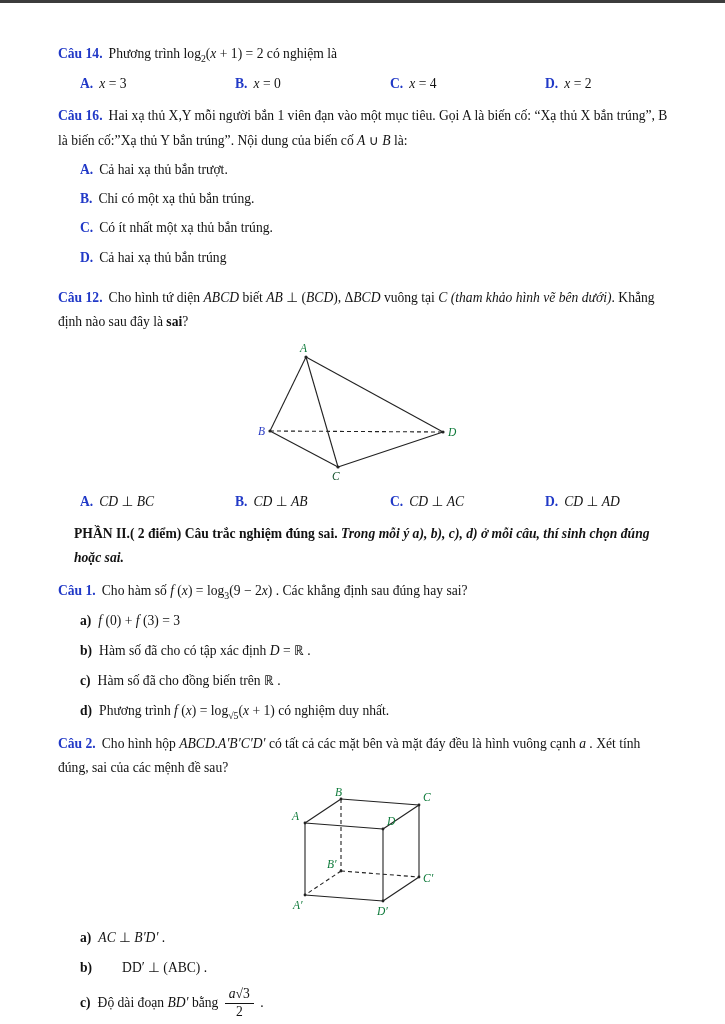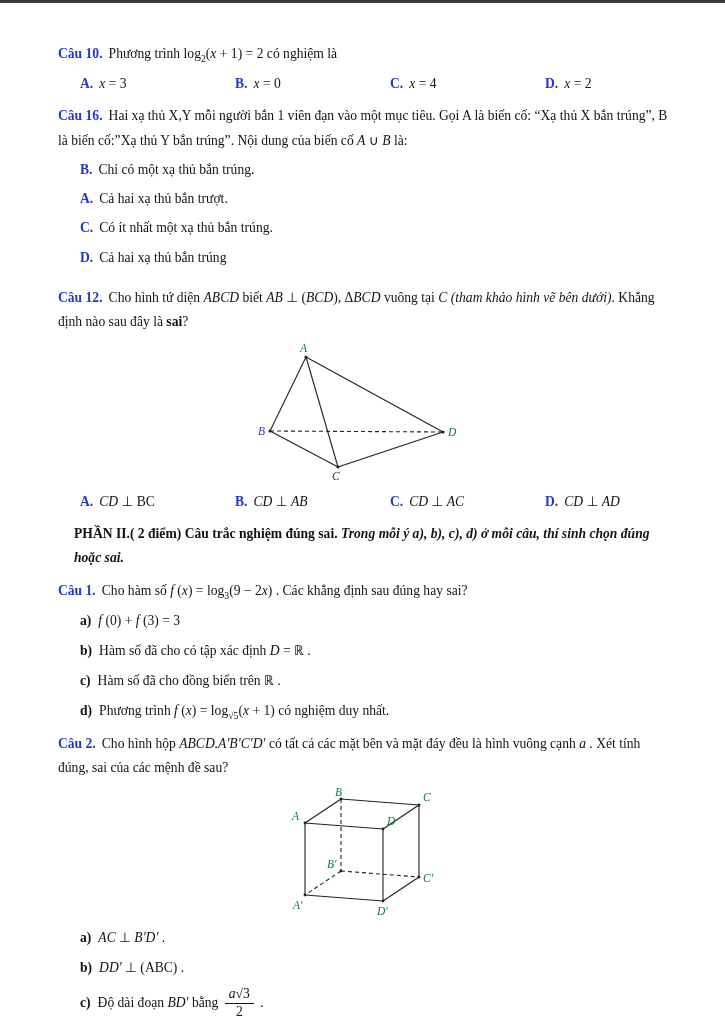--- a/index.html
+++ b/index.html
@@ -29,32 +29,32 @@
   svg .edge.hidden{stroke-dasharray:4 3;}
   svg text{font-family:"Liberation Serif", serif;font-style:italic;font-size:11.5px;}
   svg .dot{fill:#222222;}
 </style>
 </head>
 <body>
 
 <div class="page">
   <div class="page-top-edge"></div>
 
-  <p class="q"><span class="qlabel">Câu 10.</span><span><span>Phương trình  log</span><span style="vertical-align: sub; font-size: 0.72em;">2</span><span>(</span><span style="font-style: italic;">x</span><span> + 1) = 2  có nghiệm là</span></span></p>
+  <p class="q"><span class="qlabel">Câu 14.</span><span><span>Phương trình  log</span><span style="vertical-align: sub; font-size: 0.72em;">2</span><span>(</span><span style="font-style: italic;">x</span><span> + 1) = 2  có nghiệm là</span></span></p>
   <div class="opts opts4">
     <div class="opt"><span class="letter">A.</span><span class="optval"><span style="font-style: italic;">x</span><span> = 3</span></span></div>
     <div class="opt"><span class="letter">B.</span><span class="optval"><span style="font-style: italic;">x</span><span> = 0</span></span></div>
     <div class="opt"><span class="letter">C.</span><span class="optval"><span style="font-style: italic;">x</span><span> = 4</span></span></div>
     <div class="opt"><span class="letter">D.</span><span class="optval"><span style="font-style: italic;">x</span><span> = 2</span></span></div>
   </div>
 
   <p class="q"><span class="qlabel">Câu 16.</span><span><span>Hai xạ thủ X,Y mỗi người bắn 1 viên đạn vào một mục tiêu. Gọi A là biến cố: “Xạ thủ X bắn trúng”, B là biến cố:”Xạ thủ Y bắn trúng”. Nội dung của biến cố  </span><span style="font-style: italic;">A</span><span> ∪ </span><span style="font-style: italic;">B</span><span>  là:</span></span></p>
   <div class="opts opts2">
+    <div class="opt"><span class="letter">A.</span><span class="optval"><span>Cả hai xạ thủ bắn trượt.</span></span></div>
     <div class="opt"><span class="letter">B.</span><span class="optval"><span>Chỉ có một xạ thủ bắn trúng.</span></span></div>
-    <div class="opt"><span class="letter">A.</span><span class="optval"><span>Cả hai xạ thủ bắn trượt.</span></span></div>
     <div class="opt"><span class="letter">C.</span><span class="optval"><span>Có ít nhất một xạ thủ bắn trúng.</span></span></div>
     <div class="opt"><span class="letter">D.</span><span class="optval"><span>Cả hai xạ thủ bắn trúng</span></span></div>
   </div>
 
   <p class="q"><span class="qlabel">Câu 12.</span><span><span>Cho hình tứ diện </span><span style="font-style: italic;">ABCD</span><span> biết </span><span style="font-style: italic;">AB</span><span> ⊥ (</span><span style="font-style: italic;">BCD</span><span>), Δ</span><span style="font-style: italic;">BCD</span><span> vuông tại </span><span style="font-style: italic;">C</span><span>  </span><span style="font-style: italic;">(tham khảo hình vẽ bên dưới)</span><span>. Khẳng định nào sau đây là </span><span style="font-weight: bold;">sai</span><span>?</span></span></p>
 
   <div class="figwrap">
     <svg width="215" height="142" viewBox="0 0 215 142" xmlns="http://www.w3.org/2000/svg">
       <path class="edge" d="M49,16 L13,90"></path>
       <path class="edge" d="M49,16 L81,126"></path>
@@ -67,21 +67,21 @@
       <circle class="dot" cx="81" cy="126" r="1.6"></circle>
       <circle class="dot" cx="186" cy="91" r="1.6"></circle>
       <text x="43" y="11" fill="#0e7a3a">A</text>
       <text x="1" y="94" fill="#2a3cc4">B</text>
       <text x="75" y="139" fill="#14532d">C</text>
       <text x="191" y="95" fill="#0e7a3a">D</text>
     </svg>
   </div>
 
   <div class="opts opts4">
-    <div class="opt"><span class="letter">A.</span><span class="optval"><span style="font-style: italic;">CD</span><span> ⊥ </span><span style=" margin-top: 13px;">BC</span></span></div>
+    <div class="opt"><span class="letter">A.</span><span class="optval"><span style="font-style: italic;">CD</span><span> ⊥ </span><span style="font-style: italic; margin-top: 13px;">BC</span></span></div>
     <div class="opt"><span class="letter">B.</span><span class="optval"><span style="font-style: italic;">CD</span><span> ⊥ </span><span style="font-style: italic;">AB</span></span></div>
     <div class="opt"><span class="letter">C.</span><span class="optval"><span style="font-style: italic;">CD</span><span> ⊥ </span><span style="font-style: italic;">AC</span></span></div>
     <div class="opt"><span class="letter">D.</span><span class="optval"><span style="font-style: italic;">CD</span><span> ⊥ </span><span style="font-style: italic;">AD</span></span></div>
   </div>
 
   <p class="heading"><span style="font-weight: bold;">PHẦN II.( 2 điểm)  Câu trắc nghiệm đúng sai. </span><span style="font-style: italic; font-weight: bold;">Trong mỗi ý a), b), c), d) ở mỗi câu, thí sinh chọn đúng hoặc sai.</span></p>
 
   <p class="q"><span class="qlabel">Câu 1.</span><span><span>Cho hàm số  </span><span style="font-style: italic;">f</span><span> (</span><span style="font-style: italic;">x</span><span>) = log</span><span style="vertical-align: sub; font-size: 0.72em;">3</span><span>(9 − 2</span><span style="font-style: italic;">x</span><span>) . Các khẳng định sau đúng hay sai?</span></span></p>
   <div class="item"><span class="ilet">a)</span><span><span style="font-style: italic;">f</span><span> (0) + </span><span style="font-style: italic;">f</span><span> (3) = 3</span></span></div>
   <div class="item"><span class="ilet">b)</span><span><span>Hàm số đã cho có tập xác định </span><span style="font-style: italic;">D</span><span> = ℝ .</span></span></div>
@@ -117,18 +117,18 @@
       <text x="134" y="14" fill="#0e7a3a">C</text>
       <text x="98" y="38" fill="#0e7a3a">D</text>
       <text x="4" y="122" fill="#0e7a3a">A′</text>
       <text x="38" y="81" fill="#0e7a3a">B′</text>
       <text x="134" y="95" fill="#0e7a3a">C′</text>
       <text x="88" y="128" fill="#0e7a3a">D′</text>
     </svg>
   </div>
 
   <div class="item"><span class="ilet">a)</span><span><span style="font-style: italic;">AC</span><span> ⊥ </span><span style="font-style: italic; text-align: right;">B′D′</span><span> .</span></span></div>
-  <div class="item"><span class="ilet">b)</span><span><span style="font-style: italic;">DD′</span><span> ⊥ (</span><span style="">ABC</span><span>) .</span></span></div>
+  <div class="item"><span class="ilet">b)</span><span><span style=" margin-left: 23px;">DD′</span><span> ⊥ (</span><span style="">ABC</span><span>) .</span></span></div>
   <div class="item">
     <span class="ilet">c)</span><span><span>Độ dài đoạn  </span><span style="font-style: italic;">BD′</span><span>  bằng </span></span><span class="frac"><span class="num"><span style="font-style: italic;">a</span><span>√3</span></span><span class="den">2</span></span><span> .</span>
   </div>
 
 </div>
 
 </body></html>

